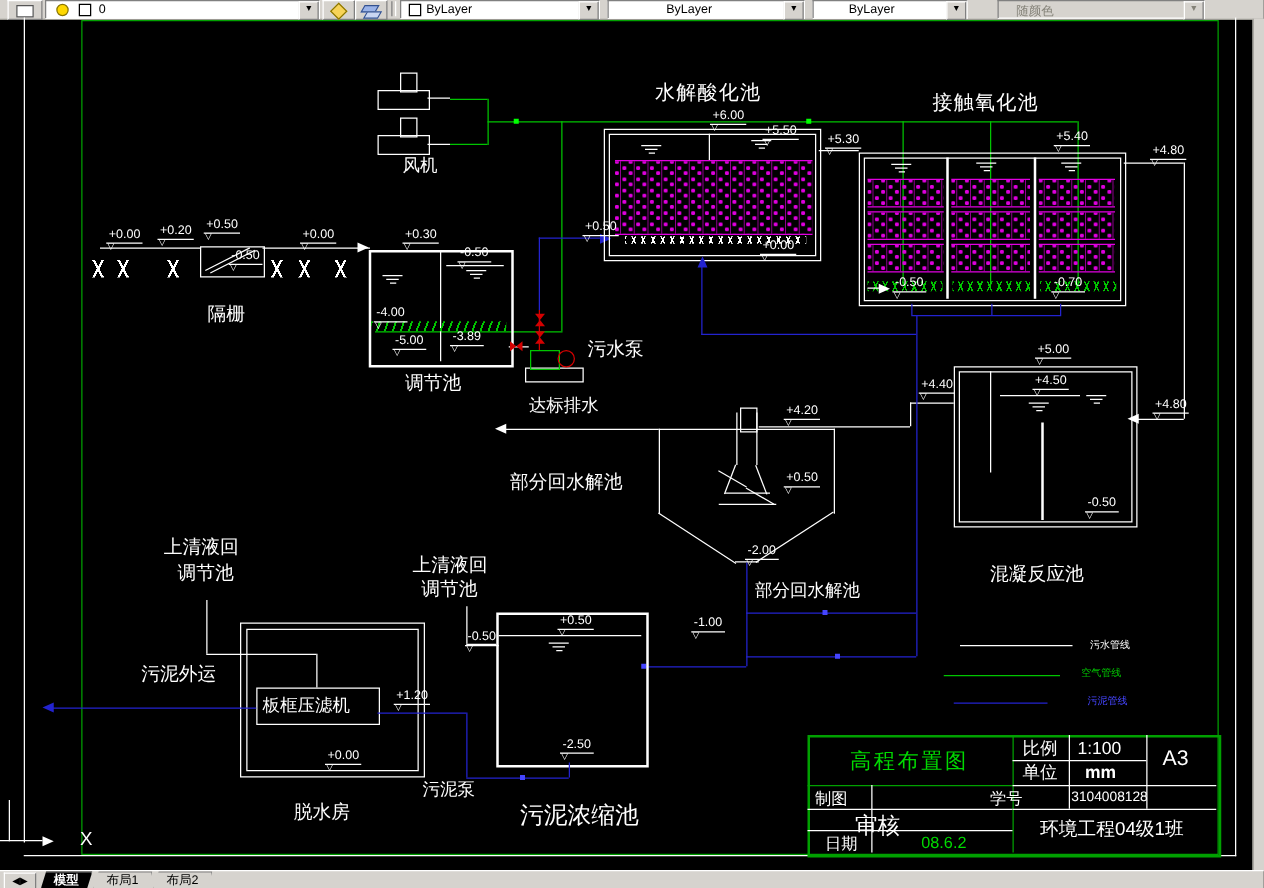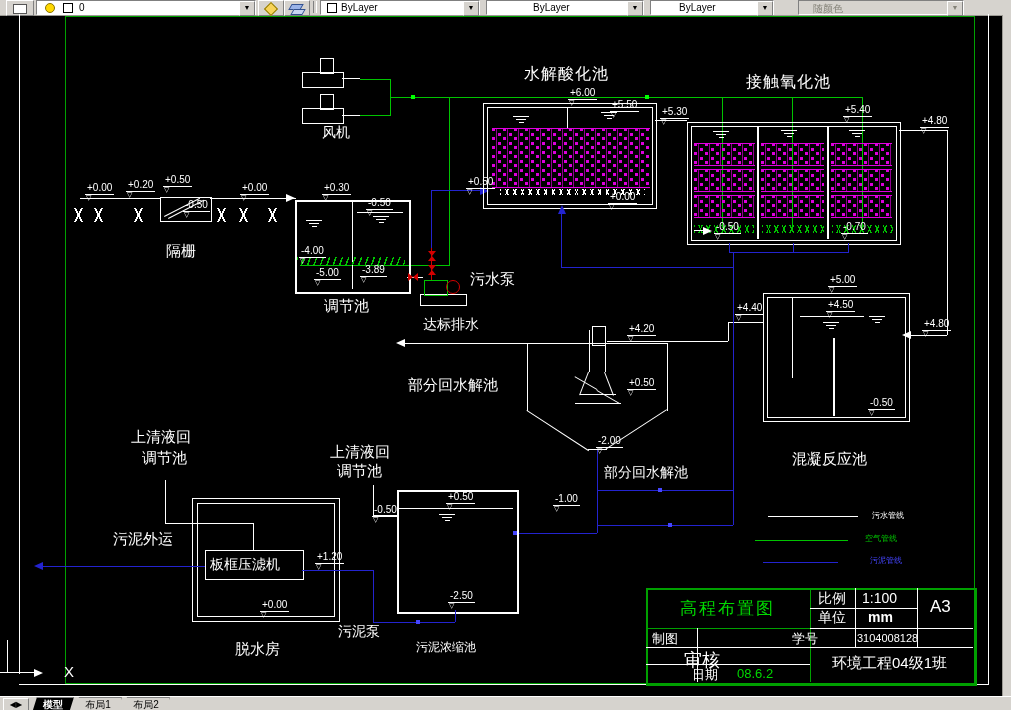--- a/index.html
+++ b/index.html
@@ -320,21 +320,21 @@
 <span class="lbl" style="left:423px;top:316px;font-size:14px">达标排水</span>
 <span class="lbl" style="left:408px;top:376px;font-size:15px">部分回水解池</span>
 <span class="lbl" style="left:604px;top:464px;font-size:14px">部分回水解池</span>
 <span class="lbl" style="left:792px;top:450px;font-size:15px">混凝反应池</span>
 <span class="lbl" style="left:131px;top:428px;font-size:15px">上清液回</span>
 <span class="lbl" style="left:142px;top:449px;font-size:15px">调节池</span>
 <span class="lbl" style="left:113px;top:530px;font-size:15px">污泥外运</span>
 <span class="lbl" style="left:210px;top:556px;font-size:14px">板框压滤机</span>
 <span class="lbl" style="left:235px;top:640px;font-size:15px">脱水房</span>
 <span class="lbl" style="left:338px;top:623px;font-size:14px">污泥泵</span>
-<span class="lbl" style="left:416px;top:639px;font-size:12px">污泥浓缩池</span>
+<span class="lbl" style="left:416px;top:639px;font-size:19px">污泥浓缩池</span>
 <span class="lbl" style="left:330px;top:443px;font-size:15px">上清液回</span>
 <span class="lbl" style="left:337px;top:462px;font-size:15px">调节池</span>
 
 <span class="elev" style="left:85px;top:183px">+0.00</span>
 <span class="elev" style="left:126px;top:180px">+0.20</span>
 <span class="elev" style="left:163px;top:175px">+0.50</span>
 <span class="elev" style="left:183px;top:200px">-0.50</span>
 <span class="elev" style="left:240px;top:183px">+0.00</span>
 <span class="elev" style="left:322px;top:183px">+0.30</span>
 <span class="elev" style="left:366px;top:198px">-0.50</span>
@@ -379,21 +379,21 @@
 <span class="lbl gr-t" style="left:680px;top:597px;font-size:17px;letter-spacing:2px">高程布置图</span>
 <span class="lbl" style="left:818px;top:590px;font-size:14px">比例</span>
 <span class="lbl" style="left:862px;top:590px;font-size:14px">1:100</span>
 <span class="lbl" style="left:818px;top:609px;font-size:14px">单位</span>
 <span class="lbl" style="left:868px;top:609px;font-size:14px;font-weight:bold">mm</span>
 <span class="lbl" style="left:930px;top:597px;font-size:17px">A3</span>
 <span class="lbl" style="left:792px;top:630px;font-size:13px">学号</span>
 <span class="lbl" style="left:857px;top:632px;font-size:11px">3104008128</span>
 <span class="lbl" style="left:652px;top:630px;font-size:13px">制图</span>
 <span class="lbl" style="left:684px;top:648px;font-size:18px">审核</span>
-<span class="lbl" style="left:692px;top:666px;font-size:13px">日期</span>
+<span class="lbl" style="left:660px;top:666px;font-size:13px">日期</span>
 <span class="lbl gr-t" style="left:737px;top:666px;font-size:13px">08.6.2</span>
 <span class="lbl" style="left:832px;top:654px;font-size:15px">环境工程04级1班</span>
 
 <div id="vscroll"></div>
 
 <div id="statusbar">
   <div class="abs" style="left:3px;top:1px;width:24px;height:12px;background:#d6d3ce;border:1px solid;border-color:#fff #808080 #808080 #fff;font-size:8px;line-height:12px;text-align:center;color:#000">◀▶</div>
   <div class="tab active" style="left:32px;width:40px">模型</div>
   <div class="tab" style="left:74px;width:46px">布局1</div>
   <div class="tab" style="left:122px;width:46px">布局2</div>

